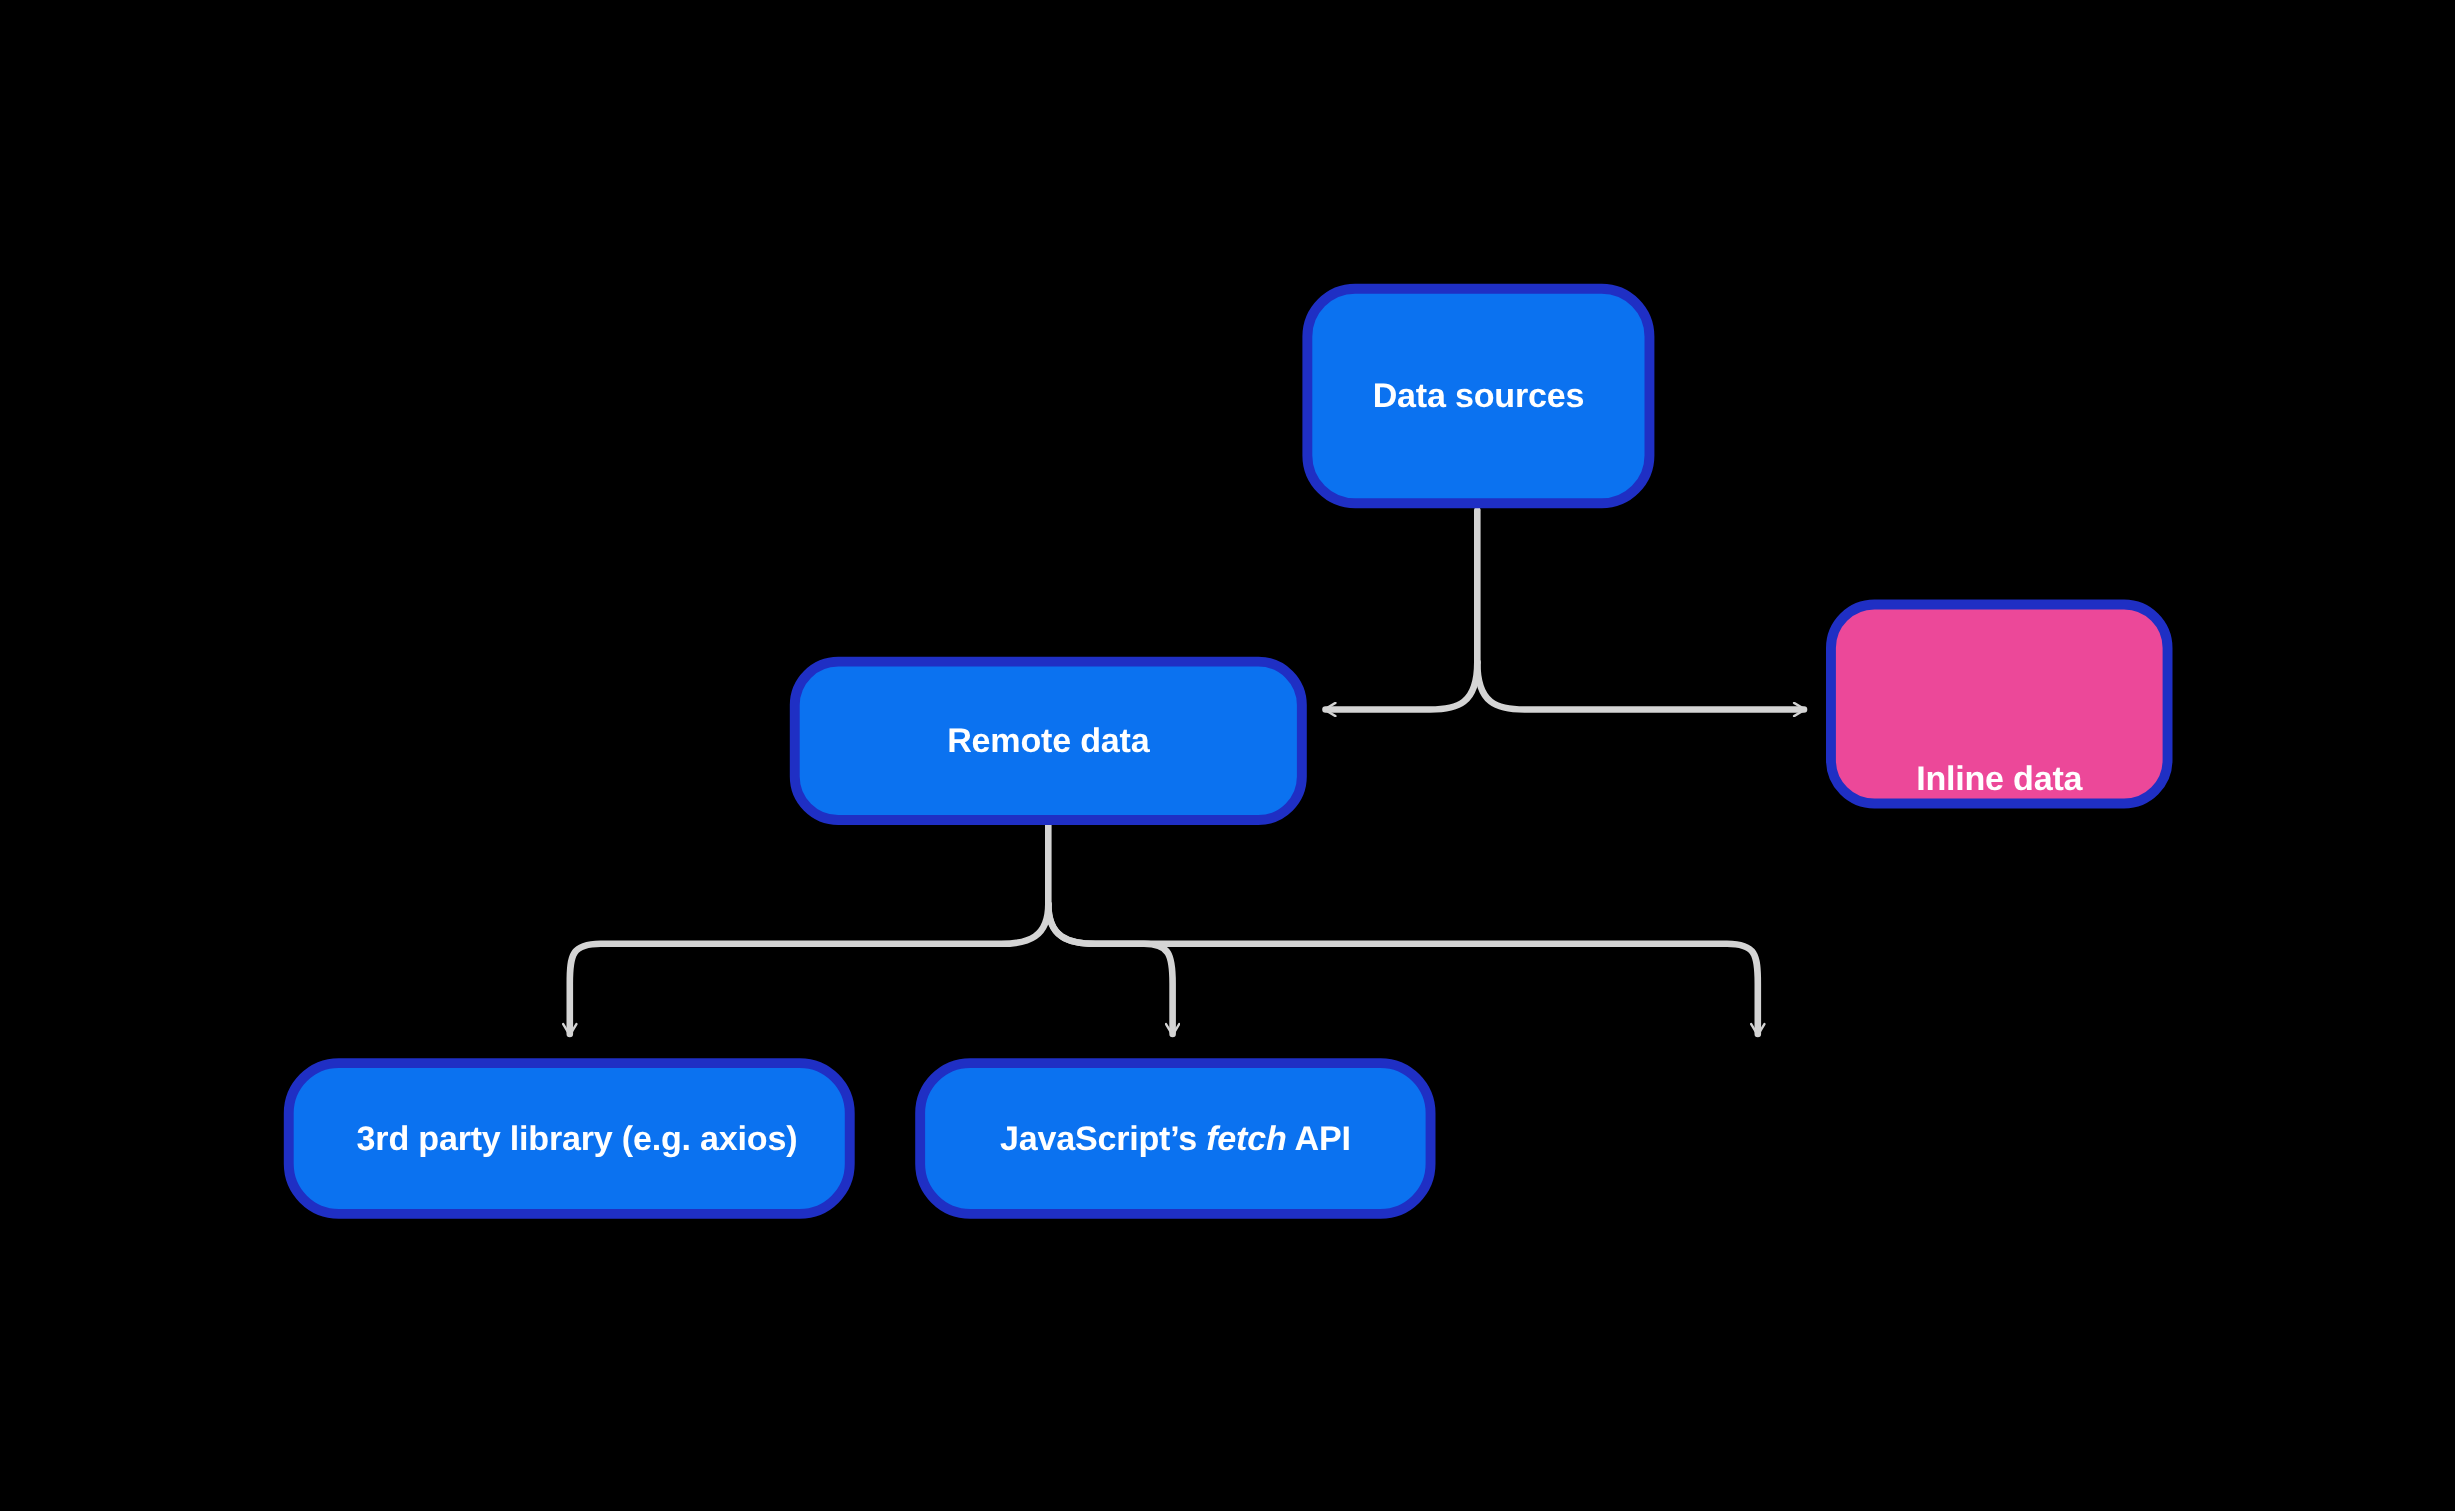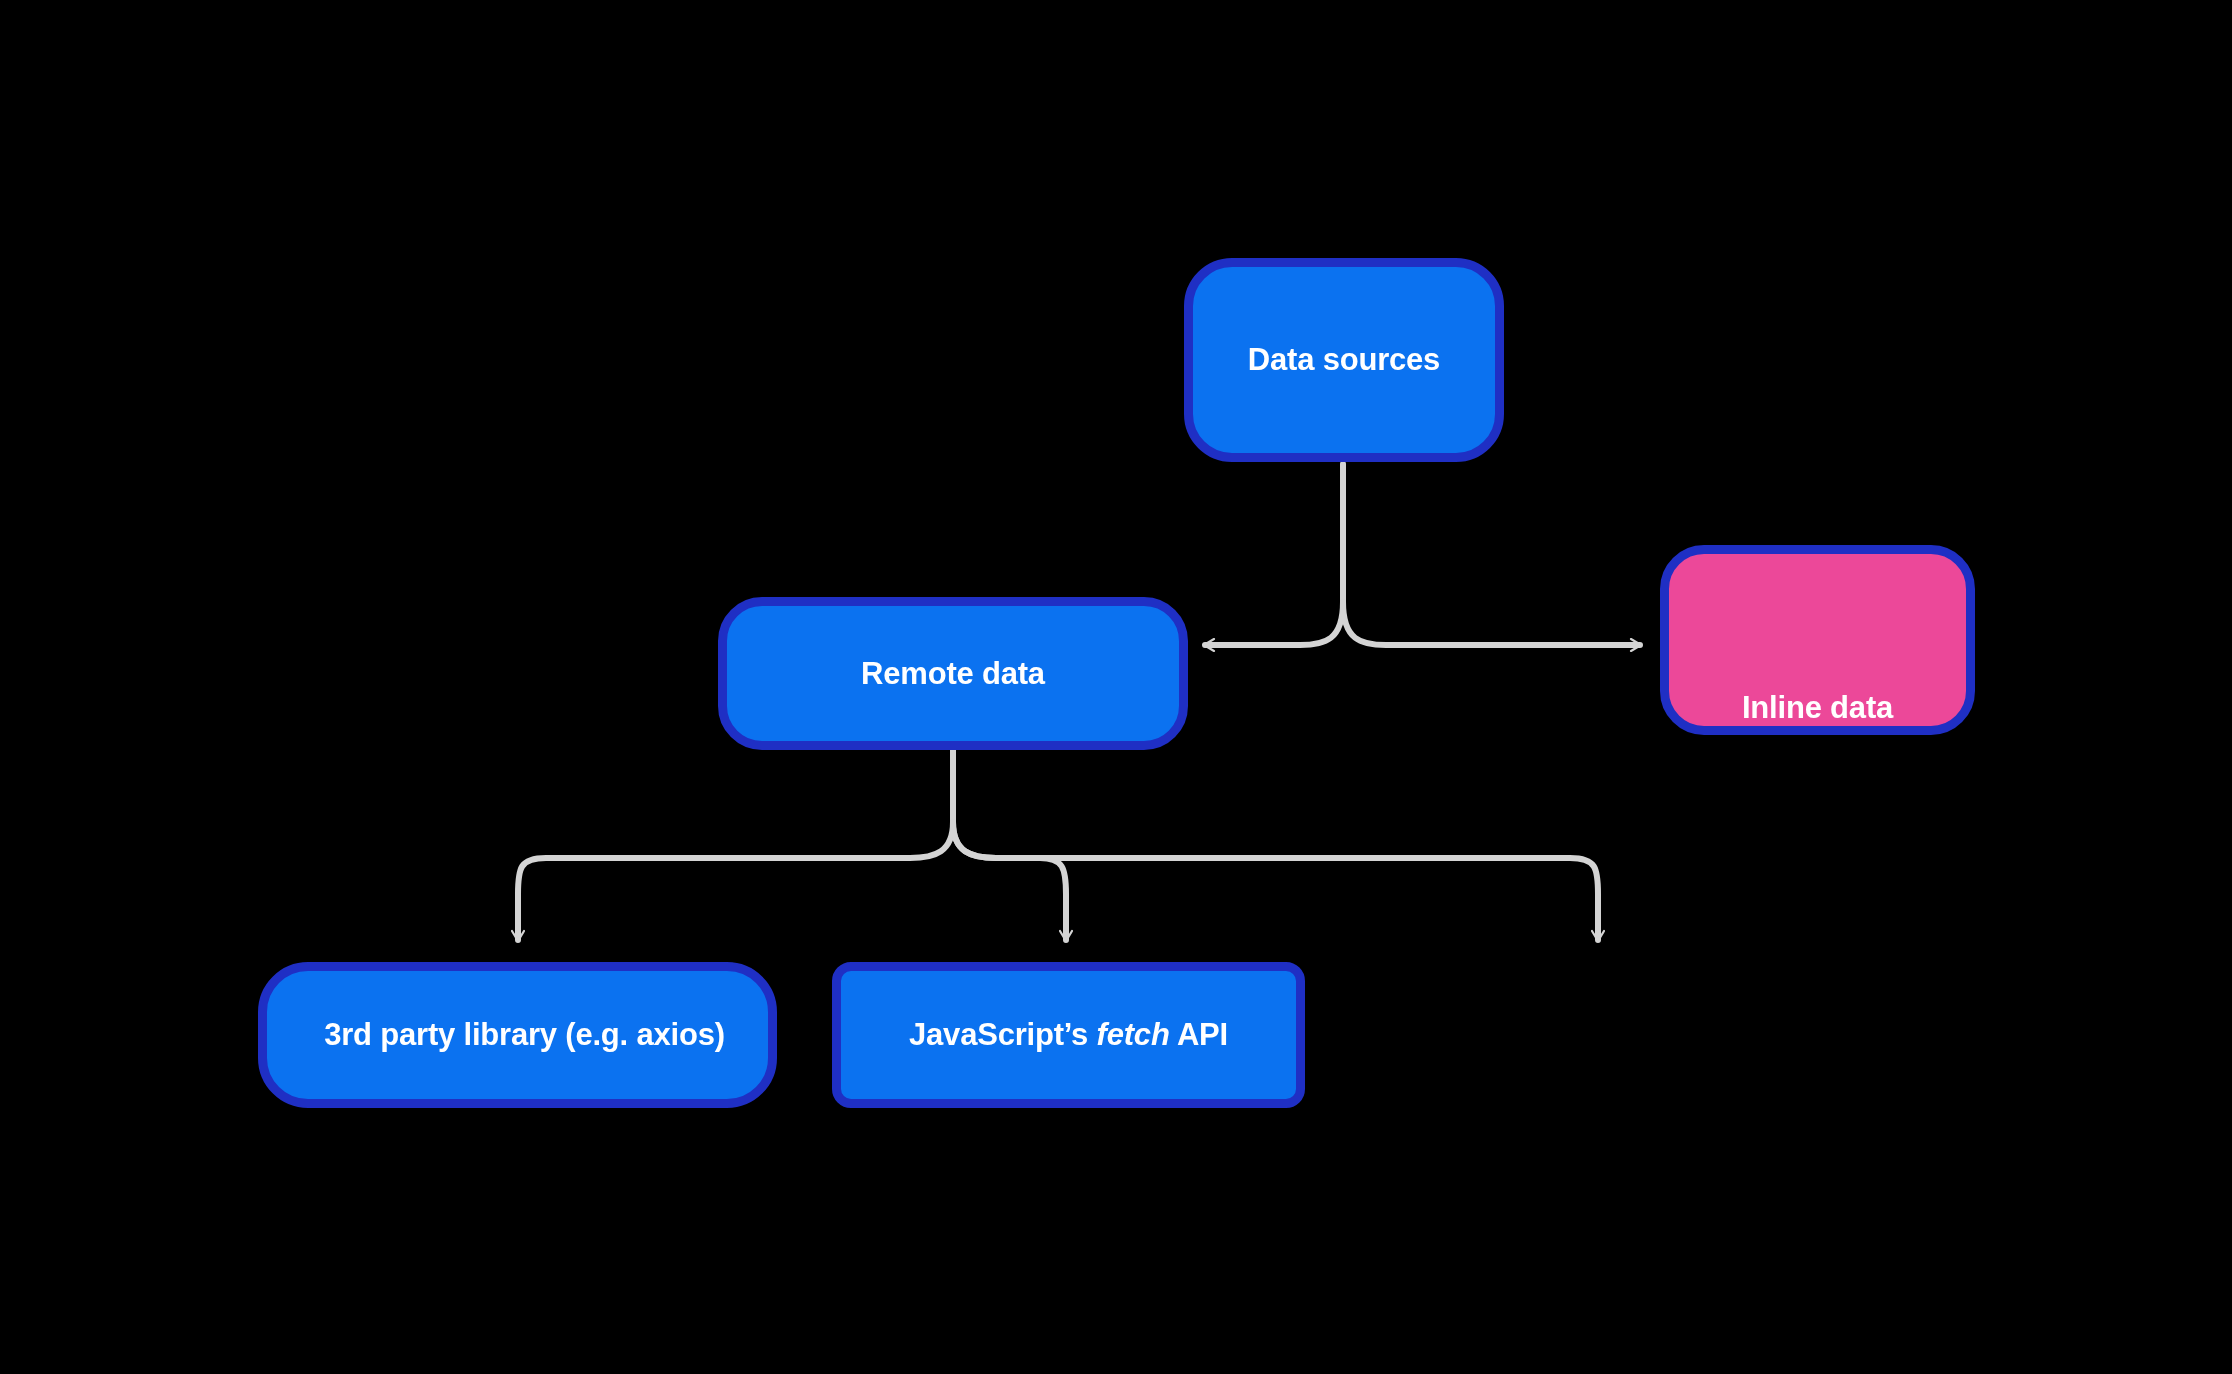--- a/index.html
+++ b/index.html
@@ -132,18 +132,18 @@
   </div>
 
   <div class="node" id="node-inline-data" style="background: #ec4899; border-color: rgb(31, 47, 196); color: rgb(255, 255, 255); align-items: flex-end;">
     <span class="node-label">Inline data</span>
   </div>
 
   <div class="node" id="node-third-party" style="background: rgb(11, 114, 240); border-color: rgb(31, 47, 196); color: rgb(255, 255, 255);">
     <span class="node-label">3rd party library (e.g. axios)</span>
   </div>
 
-  <div class="node" id="node-fetch-api" style="background: rgb(11, 114, 240); border-color: rgb(31, 47, 196); color: rgb(255, 255, 255); border-radius: 19px;">
+  <div class="node" id="node-fetch-api" style="background: rgb(11, 114, 240); border-color: rgb(31, 47, 196); color: rgb(255, 255, 255);">
     <span class="node-label"><span>JavaScript’s </span><em>fetch</em><span> API</span></span>
   </div>
 
 
 </div>
 
 </body></html>

